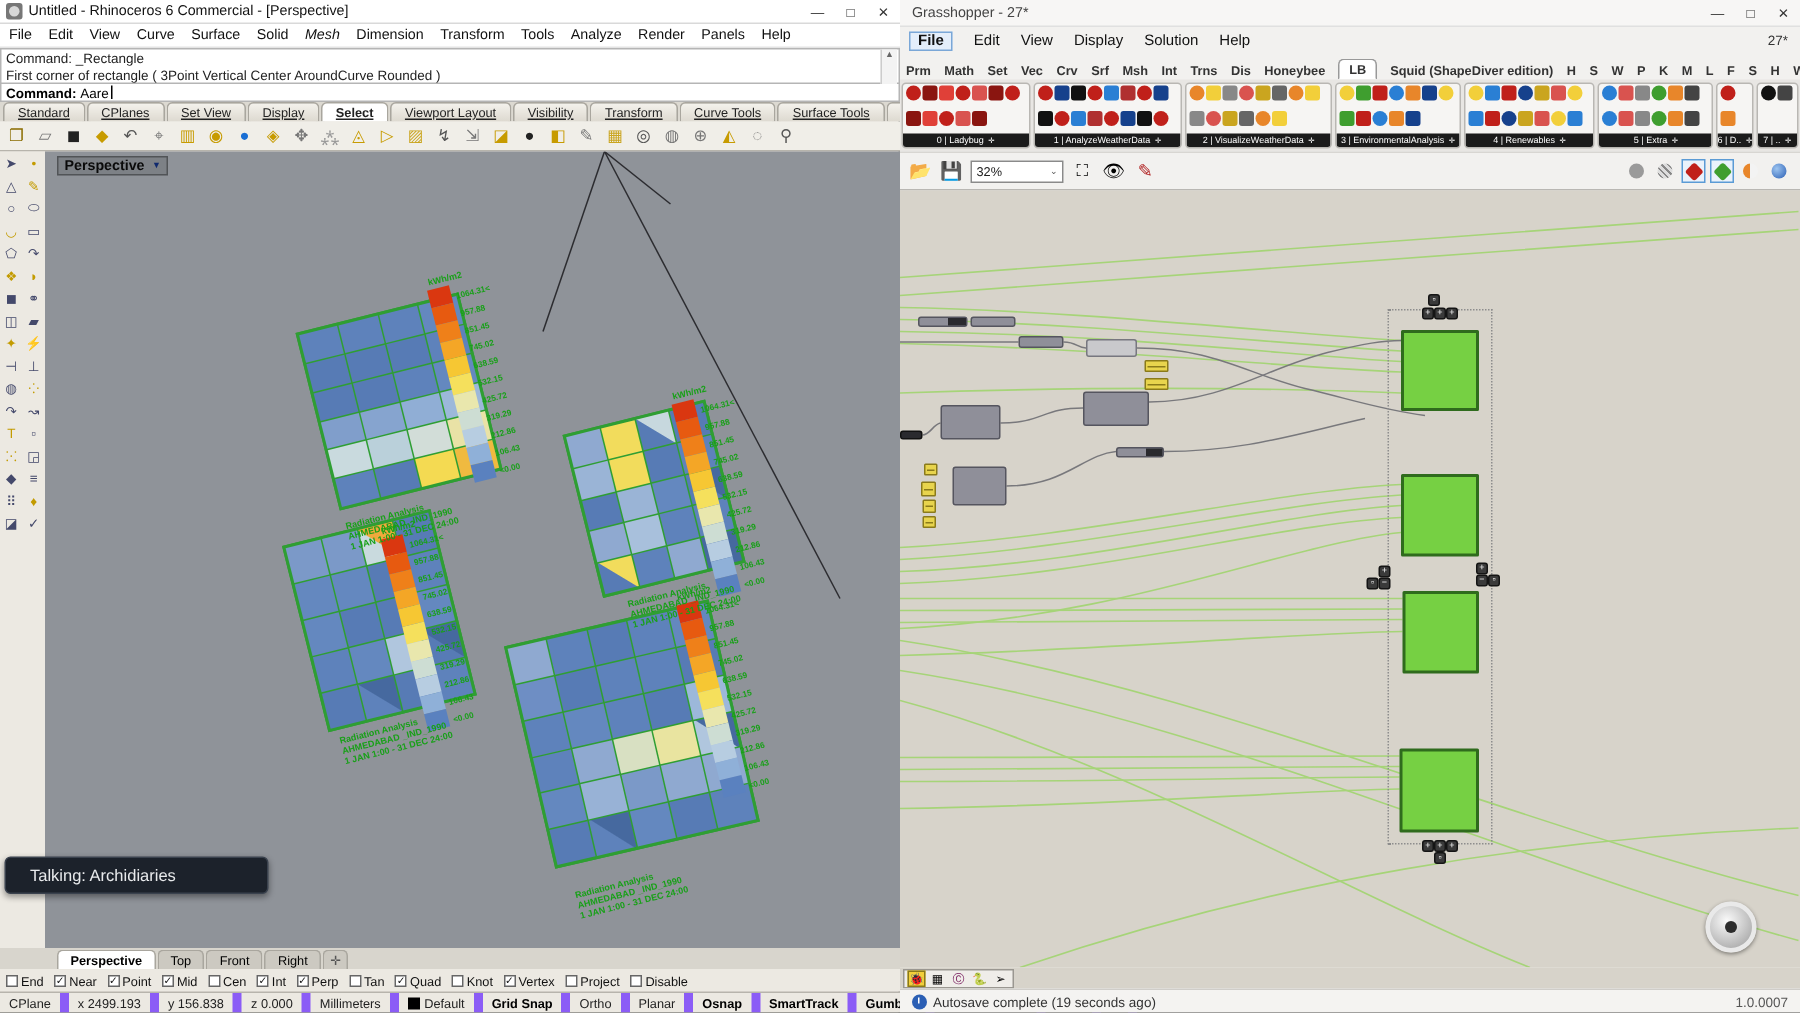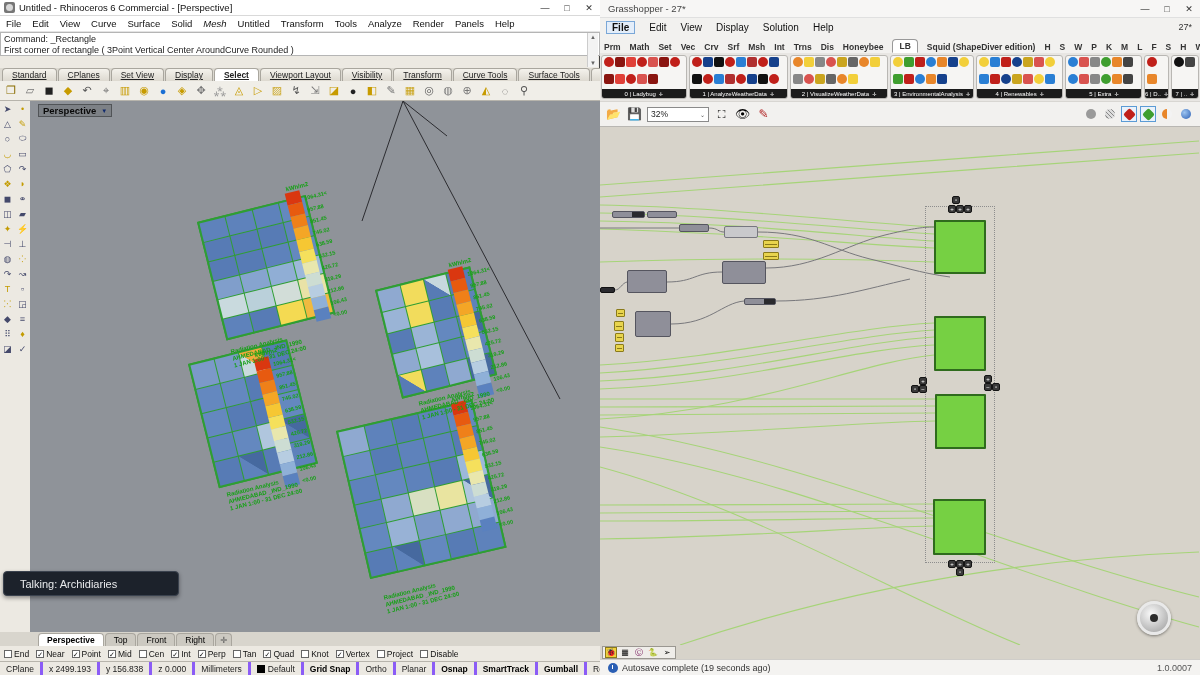--- a/index.html
+++ b/index.html
@@ -46,21 +46,21 @@
   .talking { position:absolute; left:3px; top:571px; width:176px; height:25px; background:#1c222b; border:1px solid #3a424e; border-radius:4px; color:#e8eaec; font-size:11px; display:flex; align-items:center; padding-left:16px; box-shadow:0 2px 4px rgba(0,0,0,.4); }
 
   .r-vptabs { position:absolute; left:0; top:632px; width:600px; height:14px; background:#d8d5cd; display:flex; align-items:flex-end; padding-left:38px; font-size:8.5px; }
   .vp-tab { padding:1px 8px; border:1px solid #a9a69e; border-bottom:none; border-radius:4px 4px 0 0; background:#ccc9c1; margin-right:1px; }
   .vp-tab.active { background:#fff; font-weight:bold; }
   .vp-tab.plus { padding:1px 4px; color:#555; }
   .r-osnap { position:absolute; left:0; top:646px; width:600px; height:15px; background:#ece9e2; display:flex; align-items:center; font-size:8.5px; gap:7px; padding-left:4px; color:#111; }
   .os-item { display:flex; align-items:center; gap:2px; }
   .cb { width:8px; height:8px; border:1px solid #666; background:#fff; font-size:7px; line-height:7px; text-align:center; color:#111; }
   .r-status { position:absolute; left:0; top:661px; width:600px; height:14px; background:#ece9e2; border-top:1px solid #b7b4ac; display:flex; align-items:stretch; font-size:8.5px; color:#222; }
-  .st-seg { border-right:3px solid #8b5cf6; padding:0 6px; display:flex; align-items:center; white-space:nowrap; }
+  .st-seg { border-right:6px solid #8b5cf6; padding:0 6px; display:flex; align-items:center; white-space:nowrap; }
   .st-seg.bold { font-weight:bold; color:#000; }
   .swatch { width:8px; height:8px; background:#000; margin-right:3px; }
 
   
   #gh { position:absolute; left:600px; top:0; width:600px; height:675px; background:#f2f1ef; }
   .g-titlebar { position:absolute; left:0; top:0; width:600px; height:18px; background:#f7f6f5; border-bottom:1px solid #e0e0e0; display:flex; align-items:center; font-size:9.5px; color:#444; padding-left:8px; }
   .g-menubar { position:absolute; left:0; top:18px; width:600px; height:18px; background:#f2f1ef; display:flex; align-items:center; font-size:10px; color:#111; padding-left:6px; gap:14px; }
   .g-menu-file { border:1px solid #7aa7d7; background:#e4eefa; padding:0 5px; font-weight:bold; }
   .g-doc { margin-left:auto; padding-right:8px; font-size:9px; color:#333; }
   .g-tabstrip { position:absolute; left:0; top:36px; width:600px; height:17px; display:flex; align-items:flex-end; font-size:8.5px; color:#333; padding-left:4px; gap:9px; background:#f2f1ef; }
@@ -120,36 +120,39 @@
       </div>
     </div>
     <div class="r-menubar" id="r-menus">
         <div style="display: inline;">File</div>
         <div style="display: inline;">Edit</div>
         <div style="display: inline;">View</div>
         <div style="display: inline;">Curve</div>
         <div style="display: inline;">Surface</div>
         <div style="display: inline;">Solid</div>
         <div style="display: inline; font-style: italic;">Mesh</div>
-        <div style="display: inline;">Untitled</div>
+        <div style="display: inline;">Dimension</div>
         <div style="display: inline;">Transform</div>
         <div style="display: inline;">Tools</div>
         <div style="display: inline;">Analyze</div>
         <div style="display: inline;">Render</div>
         <div style="display: inline;">Panels</div>
         <div style="display: inline;">Help</div>
       </div>
     <div class="r-cmdhist" id="r-hist">
         <div>Command: _Rectangle</div>
         <div>First corner of rectangle ( 3Point  Vertical  Center  AroundCurve  Rounded )</div>
       </div>
     <div class="r-cmdscroll">
         <span>▲</span>
         <span>▼</span>
       </div>
+    <div class="r-cmdline">
+      <b>Command:</b>&nbsp;<span>Aare</span><span class="caret"></span>
+    </div>
     <div class="r-tabs" id="r-tabs">
         <div class="r-tab">Standard</div>
         <div class="r-tab">CPlanes</div>
         <div class="r-tab">Set View</div>
         <div class="r-tab">Display</div>
         <div class="r-tab active">Select</div>
         <div class="r-tab">Viewport Layout</div>
         <div class="r-tab">Visibility</div>
         <div class="r-tab">Transform</div>
         <div class="r-tab">Curve Tools</div>

